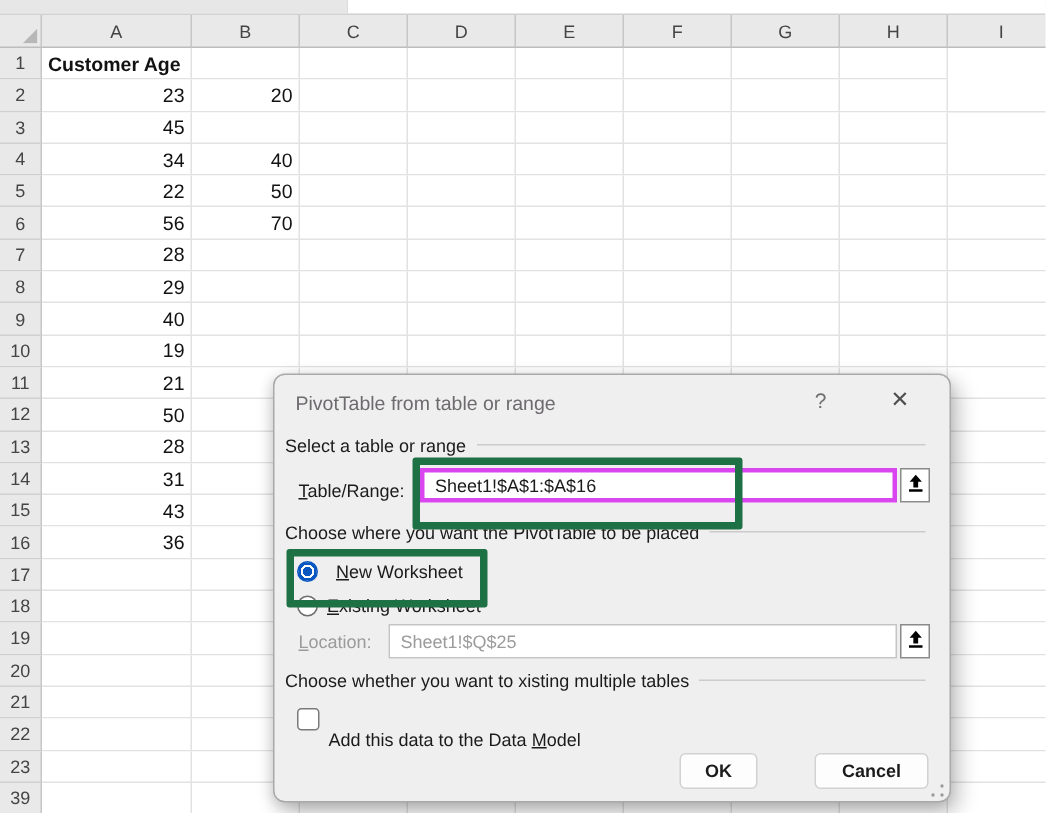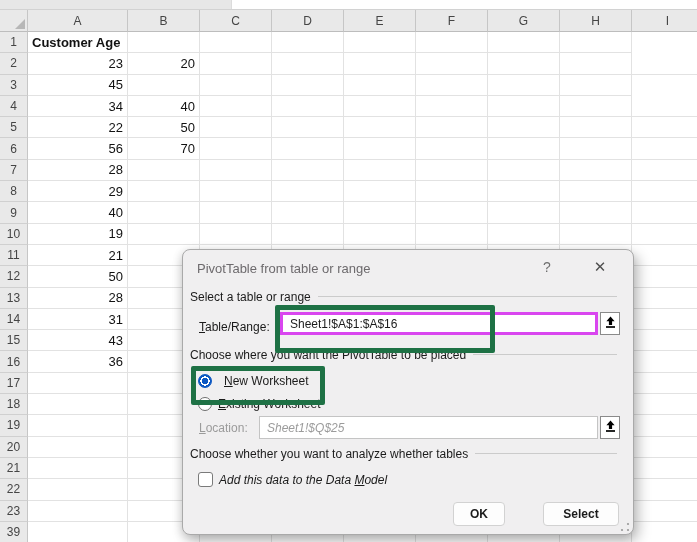--- a/index.html
+++ b/index.html
@@ -408,42 +408,42 @@
   <div class="annot" style="left:8px;top:116px;width:124px;height:29px;"></div>
 
   <div class="radio unsel" style="left:15px;top:147px;"></div>
   <div class="fld-label" style="left:35px;top:147px;">
     <span></span><span class="u">E</span><span>xisting Worksheet</span>
   </div>
 
   <div class="fld-label disabled" style="left:16px;top:171px;">
     <span></span><span class="u">L</span><span>ocation:</span>
   </div>
-  <input class="txt-input disabled" style="left: 76px; top: 166px; width: 339px; height: 23px; font-style: italic;" readonly="" value="Sheet1!$Q$25">
+  <input class="txt-input disabled" style="left: 76px; top: 166px; width: 339px; height: 23px;" readonly="" value="Sheet1!$Q$25">
   <button class="range-btn" style="left:417px;top:166px;">
     <span>
       <svg width="11" height="12" viewBox="0 0 11 12">
           <path d="M1 11 H10" stroke="#000" stroke-width="1.7"></path>
           <path d="M5.5 0.5 L9.6 5.2 H7.1 V9 H3.9 V5.2 H1.4 Z" fill="#000"></path>
         </svg>
     </span>
   </button>
 
   <div class="section" style="top:196px;">
-    <span class="s-text">Choose whether you want to analyze whether tables</span>
+    <span class="s-text">Choose whether you want to xisting multiple tables</span>
     <span class="s-line"></span>
   </div>
 
   <div class="checkbox" style="left:15px;top:222px;"></div>
-  <div class="fld-label" style="left:36px;top:223px;font-style:italic;">
+  <div class="fld-label" style="left:36px;top:236px;">
     <span>Add this data to the Data </span><span class="u">M</span><span>odel</span>
   </div>
 
   <button class="btn" style="left:270px;top:252px;width:52px;">OK</button>
-  <button class="btn" style="left:360px;top:252px;width:76px;">Select</button>
+  <button class="btn" style="left:360px;top:252px;width:76px;">Cancel</button>
 
   <div class="grip">
     <svg width="10" height="10" viewBox="0 0 10 10">
         <circle cx="8" cy="2" r="1.1" fill="#9a9a9a"></circle>
         <circle cx="8" cy="8" r="1.1" fill="#9a9a9a"></circle>
         <circle cx="2" cy="8" r="1.1" fill="#9a9a9a"></circle>
       </svg>
   </div>
 </div>
 

